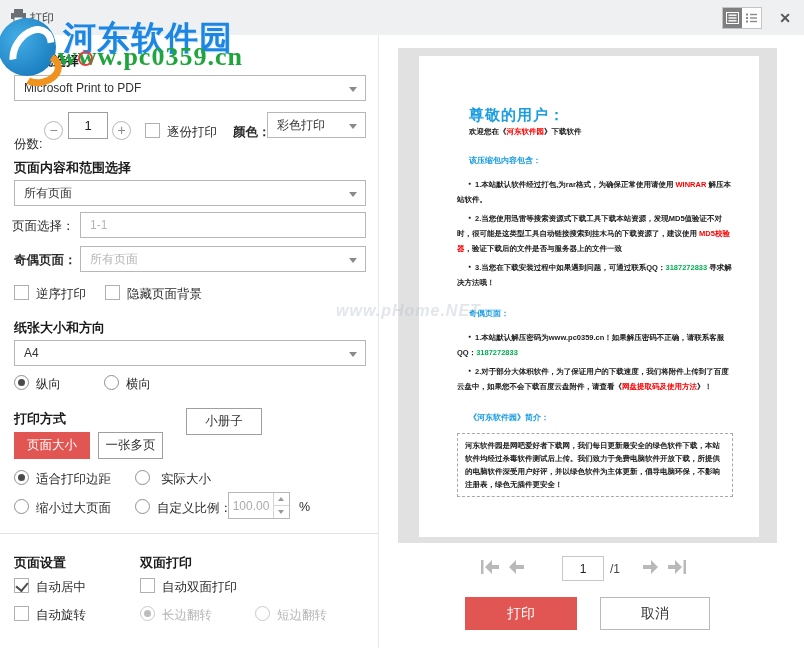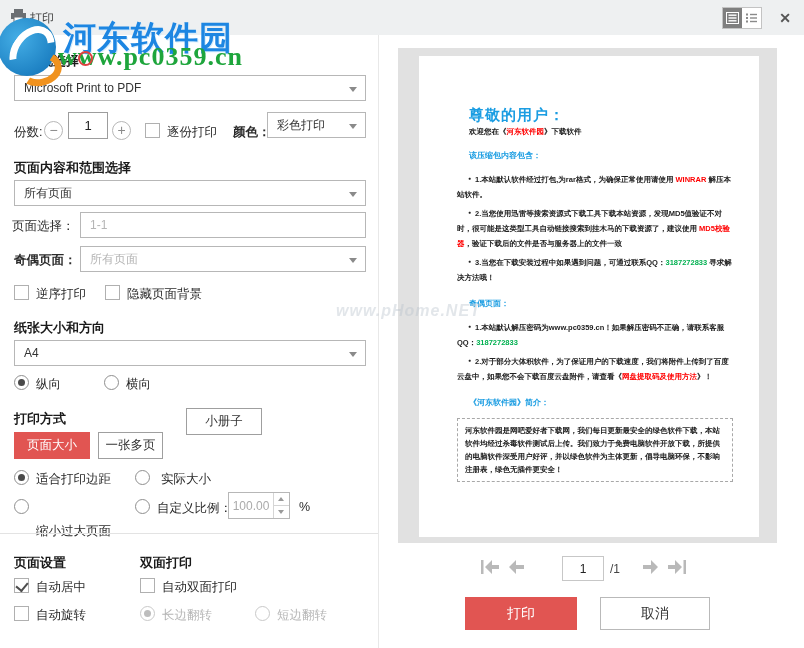--- a/index.html
+++ b/index.html
@@ -52,21 +52,21 @@
   .spin-dn::after { content:""; position:absolute; left:4px; top:4px; border-left:3.5px solid transparent; border-right:3.5px solid transparent; border-top:4px solid #9a9a9a; }
   .divider-h { position:absolute; left:0; top:533px; width:379px; height:1px; background:#e3e3e3; }
   .divider-v { position:absolute; left:378px; top:35px; width:1px; height:613px; background:#e8e8e8; }
 
   
   .preview { position:absolute; left:398px; top:48px; width:379px; height:495px; background:#e1e1e1; }
   .page { position:absolute; left:21px; top:8px; width:340px; height:481px; background:#fff; }
   .doc-content { position:absolute; left:38px; top:50px; width:276px; }
   .doc-h1 { font-size:15px; font-weight:bold; color:#1b9de2; letter-spacing:1px; margin:0 0 2px 12px; }
   .doc-sub { font-size:7.5px; font-weight:bold; color:#222; margin:0 0 12px 12px; }
-  .doc-h2 { font-size:8px; font-weight:bold; color:#1b9de2; margin:13px 0 10px 12px; }
+  .doc-h2 { font-size:8px; font-weight:bold; color:#1b9de2; margin:18px 0 10px 12px; }
   .doc-bullet { font-size:7.5px; font-weight:bold; color:#222; line-height:15px; text-indent:11px; margin-bottom:3px; }
   .doc-box { border:1px dashed #a8a8a8; padding:5px 7px; font-size:7.5px; font-weight:bold; color:#222; line-height:13px; margin-top:3px; }
   .bullet-dot { font-size:5px; vertical-align:2px; margin-right:4px; }
   .c-red { color:#ff0000; } .c-green { color:#00b050; }
 
   
   .pager-ico { position:absolute; width:20px; height:16px; cursor:pointer; }
   .pager-input { position:absolute; left:562px; top:556px; width:42px; height:25px; border:1px solid #c7c7c7;
                  background:#fff; font-size:12px; color:#222; display:flex; align-items:center; justify-content:center; }
   .pager-total { position:absolute; left:610px; top:562px; font-size:12px; color:#444; }
@@ -125,21 +125,21 @@
   <span class="close-btn">✕</span>
 </div>
 
 <div>
   <div class="hdr" style="left:14px;top:52px">打印机选择</div>
   <div class="select" style="left:14px;top:75px;width:352px">
     <span>Microsoft Print to PDF</span>
     <i class="chev"></i>
   </div>
 
-  <div class="lbl" style="left:14px;top:124px">份数:</div>
+  <div class="lbl" style="left:14px;top:136px">份数:</div>
   <div class="circle-btn" style="left:44px;top:121px">−</div>
   <div class="num-input" style="left:68px;top:112px">1</div>
   <div class="circle-btn" style="left:112px;top:121px">+</div>
   <span class="cb" style="left:145px;top:123px"></span>
   <div class="lbl" style="left:167px;top:124px">逐份打印</div>
   <div class="lbl" style="left:233px;top:124px;font-weight:bold">颜色：</div>
   <div class="select" style="left:267px;top:112px;width:99px">
     <span>彩色打印</span>
     <i class="chev"></i>
   </div>
@@ -180,21 +180,21 @@
   <div class="mode-btn active" style="left:14px;top:432px;width:76px">页面大小</div>
   <div class="mode-btn" style="left:98px;top:432px;width:65px">一张多页</div>
   <div class="mode-btn" style="left:186px;top:408px;width:76px">小册子</div>
 
   <span class="rd sel" style="left:14px;top:470px"></span>
   <div class="lbl" style="left:36px;top:471px">适合打印边距</div>
   <span class="rd" style="left:135px;top:470px"></span>
   <div class="lbl" style="left:161px;top:471px">实际大小</div>
 
   <span class="rd" style="left:14px;top:499px"></span>
-  <div class="lbl" style="left:36px;top:523px">缩小过大页面</div>
+  <div class="lbl" style="left:36px;top:500px">缩小过大页面</div>
   <span class="rd" style="left:135px;top:499px"></span>
   <div class="lbl" style="left:157px;top:500px">自定义比例：</div>
   <div class="spinner" style="left:228px;top:492px">
     <span class="spin-val">100.00</span>
     <span class="spin-arrows">
       <span class="spin-up"></span>
       <span class="spin-dn"></span>
     </span>
   </div>
   <div class="lbl" style="left:299px;top:500px">%</div>

